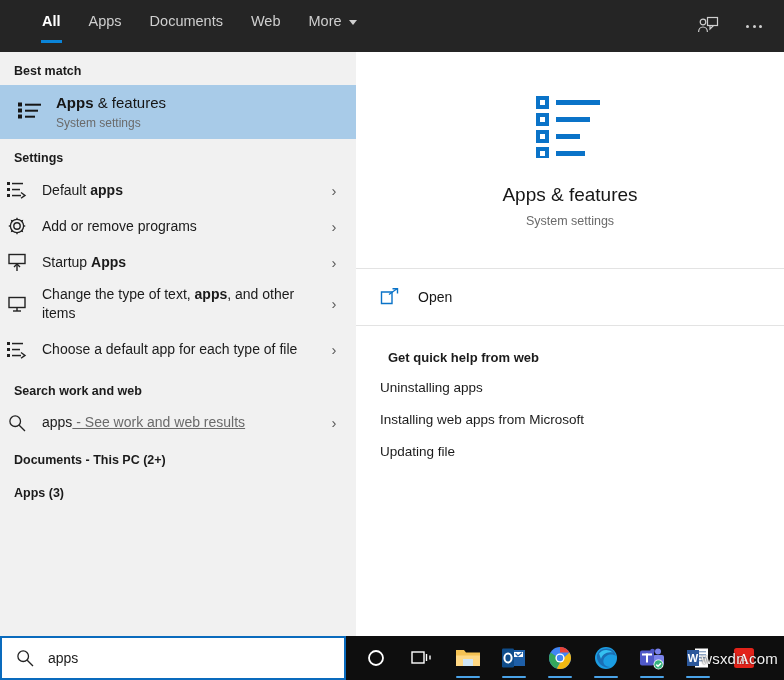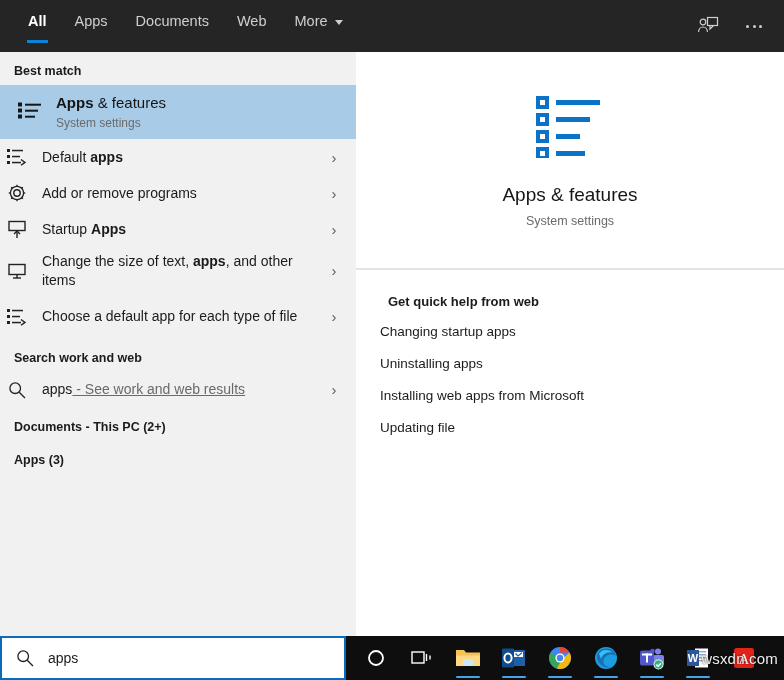--- a/index.html
+++ b/index.html
@@ -11,21 +11,21 @@
   }
   #app { position: relative; width: 784px; height: 680px; }
 
   
   .header {
     position: absolute; top: 0; left: 0;
     width: 784px; height: 52px;
     background: #252525;
     display: flex; align-items: flex-start;
   }
-  .tabs { display: flex; align-items: flex-start; height: 52px; padding-left: 14px; }
+  .tabs { display: flex; align-items: flex-start; height: 52px; padding-left: 28px; }
   .tab {
     position: relative;
     padding: 13px 14px 0 14px;
     height: 52px;
     color: #cfcfcf;
     font-size: 14.5px;
     cursor: default;
     display: flex; align-items: flex-start;
     white-space: nowrap;
   }
@@ -221,20 +221,21 @@
           </svg>
         </div>
         <div class="txt">
           <div class="title">
             <b>Apps</b><span> &amp; features</span>
           </div>
           <div class="sub">System settings</div>
         </div>
       </div>
 
+      <div class="section-head">Settings</div>
 
       <div class="row">
         <div class="ico">
           <svg width="20" height="18" viewBox="0 0 20 18">
             <rect x="0" y="1" width="3" height="3" fill="#222"></rect>
             <rect x="5" y="1.8" width="11" height="1.5" fill="#222"></rect>
             <rect x="0" y="7" width="3" height="3" fill="#222"></rect>
             <rect x="5" y="7.8" width="8" height="1.5" fill="#222"></rect>
             <rect x="0" y="13" width="3" height="3" fill="#222"></rect>
             <rect x="5" y="13.8" width="9" height="1.5" fill="#222"></rect>
@@ -270,21 +271,21 @@
       </div>
 
       <div class="row tall">
         <div class="ico">
           <svg width="20" height="20" viewBox="0 0 20 20">
             <rect x="2" y="3.5" width="16" height="10" fill="none" stroke="#222" stroke-width="1.4"></rect>
             <path d="M10 13.5 L10 17" stroke="#222" stroke-width="1.4"></path>
             <path d="M6 17 L14 17" stroke="#222" stroke-width="1.4"></path>
           </svg>
         </div>
-        <div class="txt"><span>Change the size of text, </span><b>apps</b><span>, and other items</span></div>
+        <div class="txt"><span>Change the type of text, </span><b>apps</b><span>, and other items</span></div>
         <div class="arrow">›</div>
       </div>
 
       <div class="row tall">
         <div class="ico">
           <svg width="20" height="18" viewBox="0 0 20 18">
             <rect x="0" y="1" width="3" height="3" fill="#222"></rect>
             <rect x="5" y="1.8" width="11" height="1.5" fill="#222"></rect>
             <rect x="0" y="7" width="3" height="3" fill="#222"></rect>
             <rect x="5" y="7.8" width="8" height="1.5" fill="#222"></rect>
@@ -333,26 +334,35 @@
             <rect x="24" y="57" width="29" height="5" fill="#0a73c8"></rect>
           </svg>
         </div>
         <div class="hero-title">Apps &amp; features</div>
         <div class="hero-sub">System settings</div>
       </div>
 
       <div style="height:40px"></div>
       <div class="hr"></div>
 
+      <div class="open-row">
+        <div class="oicon">
+          <svg width="20" height="20" viewBox="0 0 20 20">
+            <path d="M1.5 5 L12 5 L12 16.5 L1.5 16.5 Z" fill="none" stroke="#0a73c8" stroke-width="1.4"></path>
+            <path d="M9 7.5 L17 1.8" stroke="#0a73c8" stroke-width="1.4"></path>
+            <path d="M12.5 1.8 L17.5 1.8 L17.5 6.6" fill="none" stroke="#0a73c8" stroke-width="1.4"></path>
+          </svg>
+        </div>
+        <div class="olabel">Open</div>
+      </div>
 
       <div class="hr"></div>
 
       <div class="help">
         <h4>Get quick help from web</h4>
-        <a>Changing startup apps</a>
         <a>Uninstalling apps</a>
         <a>Installing web apps from Microsoft</a>
         <a>Updating file</a>
       </div>
     </div>
   </div>
 
   <div class="taskbar">
 
     <div class="searchbox">

